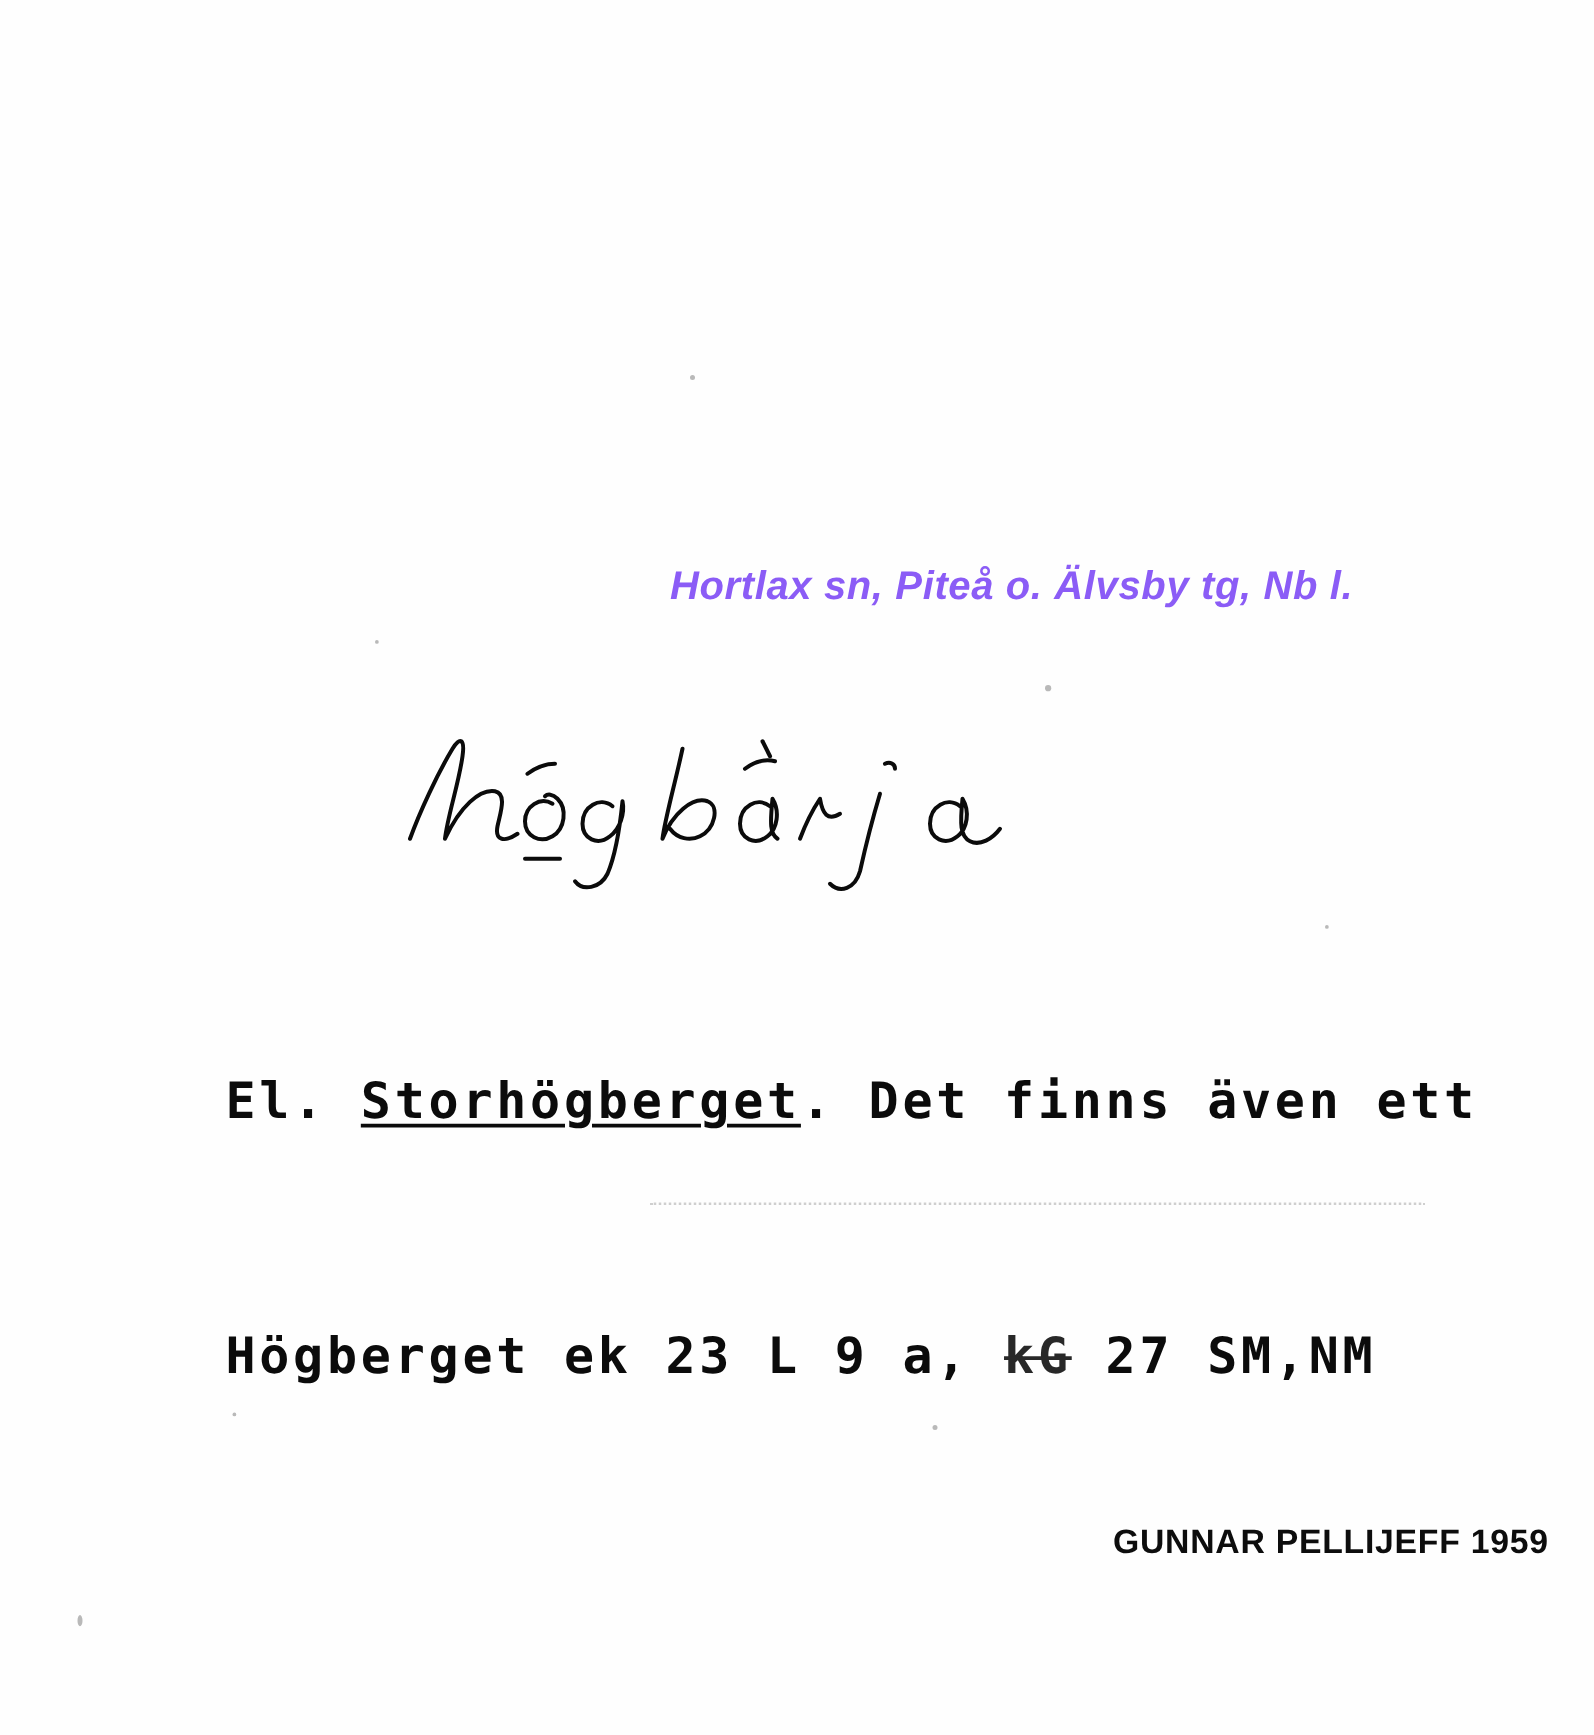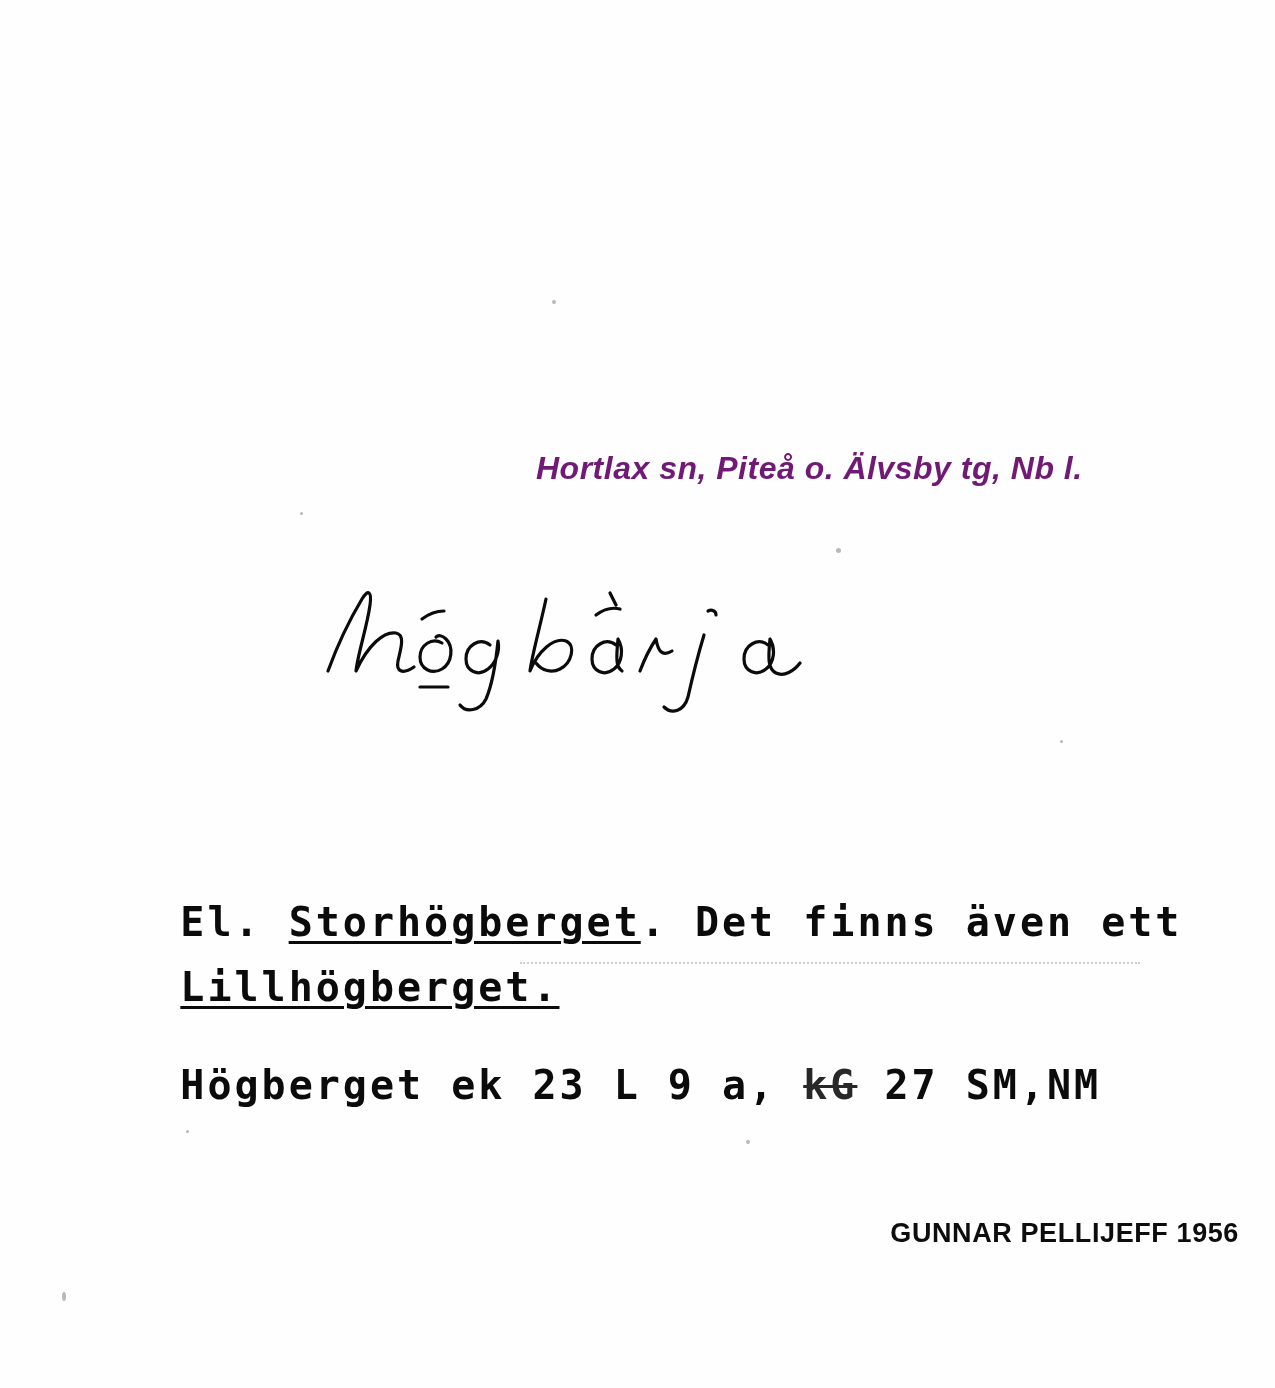--- a/index.html
+++ b/index.html
@@ -46,39 +46,39 @@
   
   .parish {
     position: absolute;
     left: 536px;
     top: 450px;
     font-family: "Liberation Sans", sans-serif;
     font-style: italic;
     font-weight: 700;
     font-size: 32px;
     letter-spacing: 0.5px;
-    color: #701a75;
+    color: #8b5cf6;
     white-space: pre;
   }
 
   
   .handwritten {
     position: absolute;
     left: 310px;
     top: 575px;
     width: 640px;
     height: 140px;
   }
   .handwritten svg { display: block; }
 
   
   .body-line {
     left: 72px;
   }
-  .line1 { top: 853px; }
+  .line1 { top: 812px; }
   .line2 { top: 918px; }
   .line3 { top: 1016px; }
 
   .body-line .u {
     text-decoration: underline;
     text-underline-offset: 5px;
     text-decoration-thickness: 3px;
   }
   .strike {
     position: relative;
@@ -151,31 +151,28 @@
 
       <path d="M458 70 C448 62, 434 70, 434 84 C434 96, 446 102, 456 94 C464 88, 466 74, 460 64 C458 84, 458 94, 466 98 C474 102, 484 96, 490 88"></path>
     </svg>
 
   </div>
 
   <div class="tw body-line line1">
     <span>El. </span><span class="u">Storhögberget</span><span>. Det finns även ett</span>
   </div>
 
-  <div class="tw body-line line2">
-    <span class="u">Lillhögberget.</span>
-  </div>
 
   <div class="dotline"></div>
 
   <div class="tw body-line line3">
     <span>Högberget ek 23 L 9 a, </span><span class="strike">kG</span><span> 27 SM,NM</span>
   </div>
 
-  <div class="signature">GUNNAR PELLIJEFF 1956</div>
+  <div class="signature">GUNNAR PELLIJEFF 1959</div>
 
   <div class="speck" style="left:62px;  top:1292px; width:4px;  height:9px;"></div>
   <div class="speck" style="left:552px; top:300px;  width:4px;  height:4px;"></div>
   <div class="speck" style="left:836px; top:548px;  width:5px;  height:5px;"></div>
   <div class="speck" style="left:746px; top:1140px; width:4px;  height:4px;"></div>
   <div class="speck" style="left:186px; top:1130px; width:3px;  height:3px;"></div>
   <div class="speck" style="left:1060px;top:740px;  width:3px;  height:3px;"></div>
   <div class="speck" style="left:300px; top:512px;  width:3px;  height:3px;"></div>
 </div>
 

